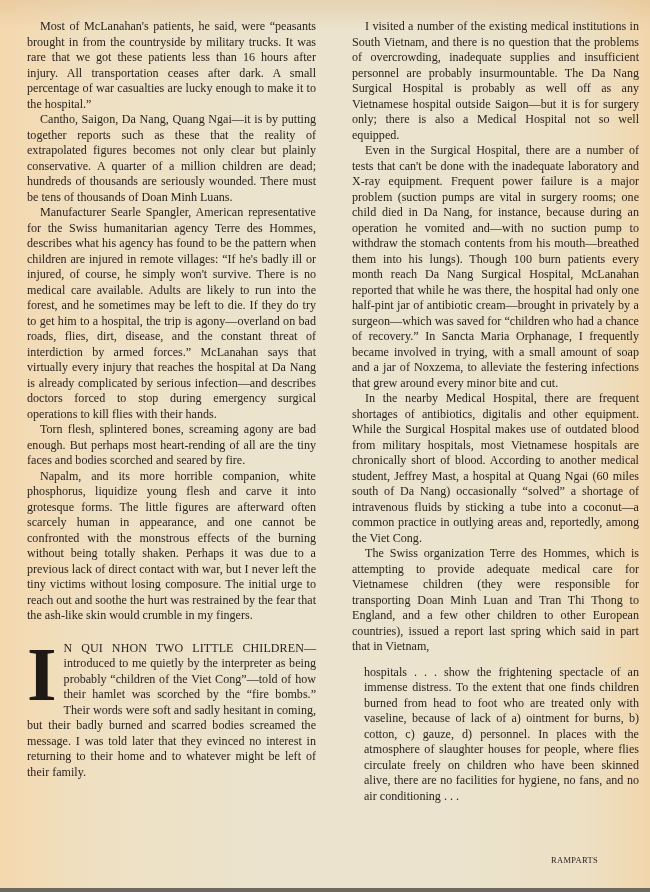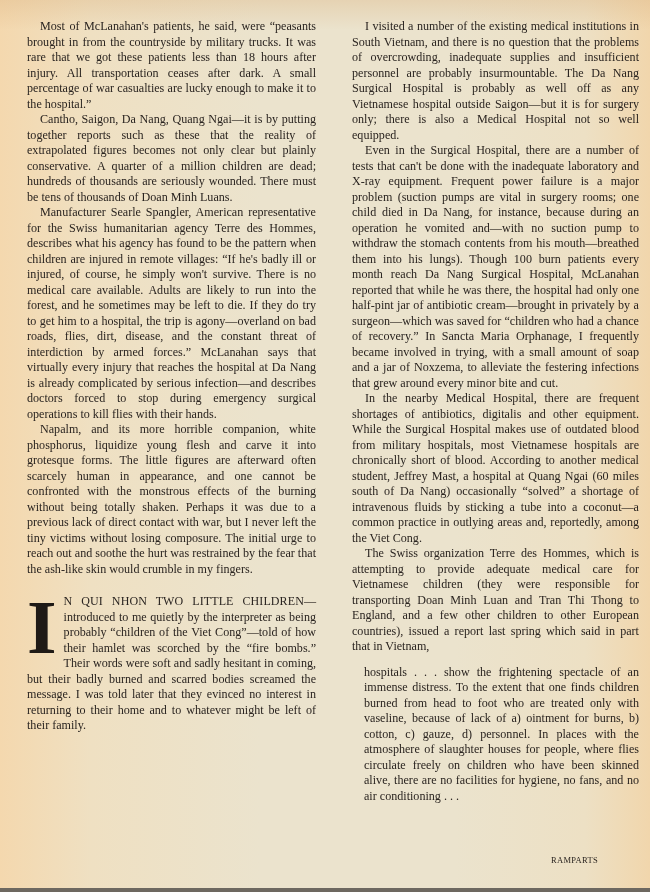--- a/index.html
+++ b/index.html
@@ -44,23 +44,24 @@
     font-size: 8.5px; font-weight: normal; letter-spacing: 0.3px;
     color: #2a2420;
   }
 </style>
 </head>
 <body>
 
 <div class="page-top-shade"></div>
 
 <div class="col col-left">
-  <p>Most of McLanahan's patients, he said, were “peasants brought in from the countryside by military trucks. It was rare that we got these patients less than 18 hours after injury. All transportation ceases after dark. A small percentage of war casualties are lucky enough to make it to the hospital.”</p>
+  <p>Most of McLanahan's patients, he said, were “peasants brought in from the countryside by military trucks. It was rare that we got these patients less than 16 hours after injury. All transportation ceases after dark. A small percentage of war casualties are lucky enough to make it to the hospital.”</p>
   <p>Cantho, Saigon, Da Nang, Quang Ngai—it is by putting together reports such as these that the reality of extrapolated figures becomes not only clear but plainly conservative. A quarter of a million children are dead; hundreds of thousands are seriously wounded. There must be tens of thousands of Doan Minh Luans.</p>
   <p>Manufacturer Searle Spangler, American representative for the Swiss humanitarian agency Terre des Hommes, describes what his agency has found to be the pattern when children are injured in remote villages: “If he's badly ill or injured, of course, he simply won't survive. There is no medical care available. Adults are likely to run into the forest, and he sometimes may be left to die. If they do try to get him to a hospital, the trip is agony—overland on bad roads, flies, dirt, disease, and the constant threat of interdiction by armed forces.” McLanahan says that virtually every injury that reaches the hospital at Da Nang is already complicated by serious infection—and describes doctors forced to stop during emergency surgical operations to kill flies with their hands.</p>
+  <p>Torn flesh, splintered bones, screaming agony are bad enough. But perhaps most heart-rending of all are the tiny faces and bodies scorched and seared by fire.</p>
   <p>Napalm, and its more horrible companion, white phosphorus, liquidize young flesh and carve it into grotesque forms. The little figures are afterward often scarcely human in appearance, and one cannot be confronted with the monstrous effects of the burning without being totally shaken. Perhaps it was due to a previous lack of direct contact with war, but I never left the tiny victims without losing composure. The initial urge to reach out and soothe the hurt was restrained by the fear that the ash-like skin would crumble in my fingers.</p>
   <div class="section-break"></div>
   <p class="dropcap-para"><span class="dropcap">I</span><span class="smallcaps">N QUI NHON TWO LITTLE CHILDREN</span><span>—introduced to me quietly by the interpreter as being probably “children of the Viet Cong”—told of how their hamlet was scorched by the “fire bombs.” Their words were soft and sadly hesitant in coming, but their badly burned and scarred bodies screamed the message. I was told later that they evinced no interest in returning to their home and to whatever might be left of their family.</span></p>
 </div>
 
 <div class="col col-right">
   <p>I visited a number of the existing medical institutions in South Vietnam, and there is no question that the problems of overcrowding, inadequate supplies and insufficient personnel are probably insurmountable. The Da Nang Surgical Hospital is probably as well off as any Vietnamese hospital outside Saigon—but it is for surgery only; there is also a Medical Hospital not so well equipped.</p>
   <p>Even in the Surgical Hospital, there are a number of tests that can't be done with the inadequate laboratory and X-ray equipment. Frequent power failure is a major problem (suction pumps are vital in surgery rooms; one child died in Da Nang, for instance, because during an operation he vomited and—with no suction pump to withdraw the stomach contents from his mouth—breathed them into his lungs). Though 100 burn patients every month reach Da Nang Surgical Hospital, McLanahan reported that while he was there, the hospital had only one half-pint jar of antibiotic cream—brought in privately by a surgeon—which was saved for “children who had a chance of recovery.” In Sancta Maria Orphanage, I frequently became involved in trying, with a small amount of soap and a jar of Noxzema, to alleviate the festering infections that grew around every minor bite and cut.</p>
   <p>In the nearby Medical Hospital, there are frequent shortages of antibiotics, digitalis and other equipment. While the Surgical Hospital makes use of outdated blood from military hospitals, most Vietnamese hospitals are chronically short of blood. According to another medical student, Jeffrey Mast, a hospital at Quang Ngai (60 miles south of Da Nang) occasionally “solved” a shortage of intravenous fluids by sticking a tube into a coconut—a common practice in outlying areas and, reportedly, among the Viet Cong.</p>
   <p>The Swiss organization Terre des Hommes, which is attempting to provide adequate medical care for Vietnamese children (they were responsible for transporting Doan Minh Luan and Tran Thi Thong to England, and a few other children to other European countries), issued a report last spring which said in part that in Vietnam,</p>

